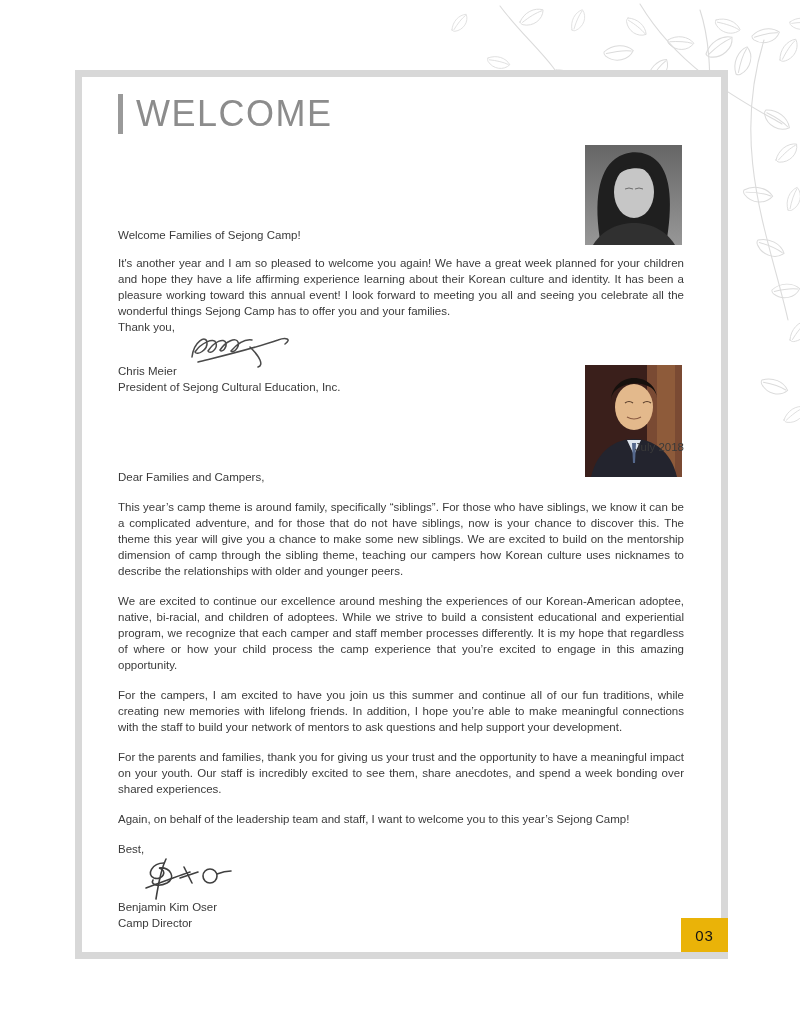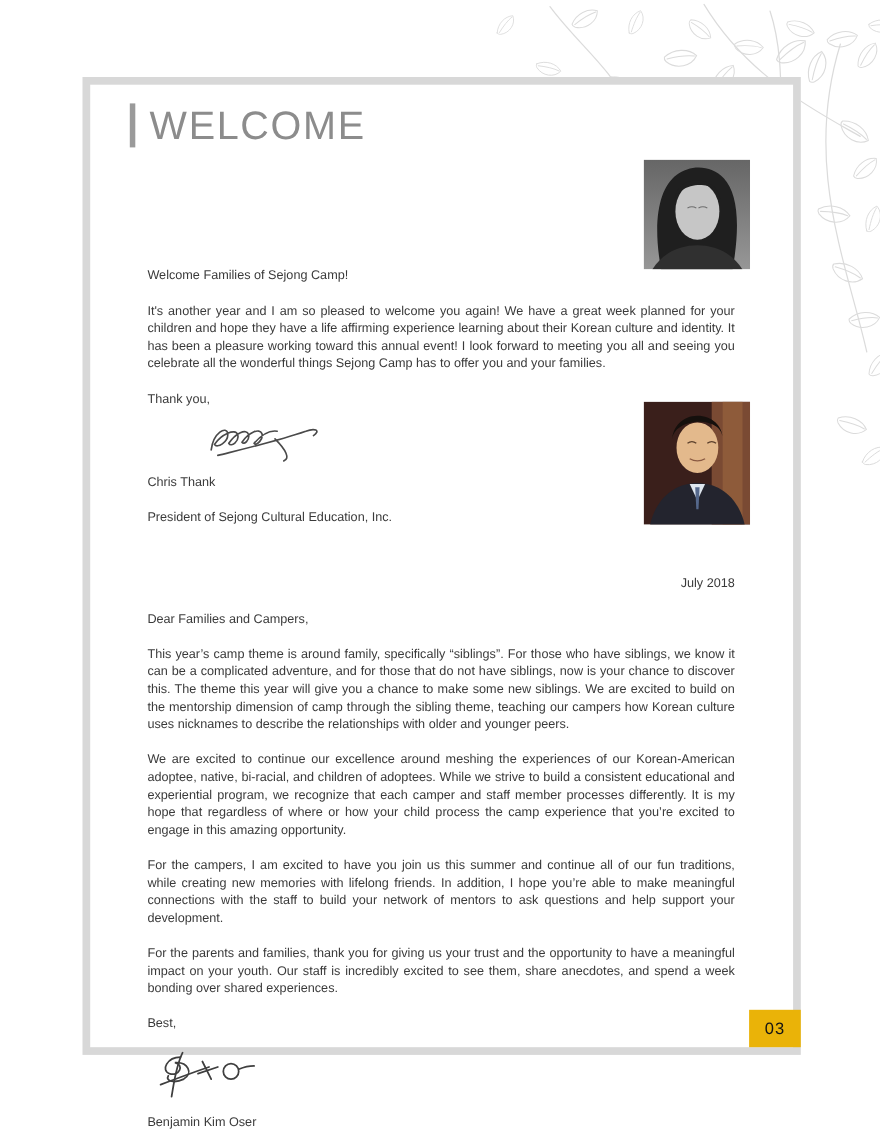--- a/index.html
+++ b/index.html
@@ -59,21 +59,21 @@
   .photo-2 { left: 503px; top: 288px; width: 97px; height: 112px; }
   .content {
     position: absolute;
     left: 36px;
     top: 150px;
     width: 566px;
     font-size: 11.5px;
     line-height: 16px;
     color: #3a3a3a;
   }
-  .content p { margin: 16px; }
+  .content p { margin: 0; }
   .just { text-align: justify; }
   .greeting-1 { margin-bottom: 12px !important; }
   .sig-1 { display: block; margin: -8px 0 -6px 62px; }
   .sig-2 { display: block; margin: -2px 0 -4px 14px; }
   .date-line { margin-top: 44px !important; text-align: right; }
   .greeting-2 { margin-top: 14px !important; }
   .para { margin-top: 14px !important; }
   .closing-2 { margin-top: 14px !important; }
   .page-number {
     position: absolute;
@@ -184,30 +184,31 @@
       <p>Thank you,</p>
 
       <svg class="sig-1" width="130" height="42" viewBox="0 0 130 42">
         <g stroke="#4a4a4a" fill="none" stroke-width="1.5" stroke-linecap="round">
           <path d="M12,30 C14,14 26,8 27,15 C28,23 17,29 15,25 C21,16 34,10 36,16 C38,22 30,28 28,24 C34,15 44,10 46,16 C47,21 42,26 40,23 C46,14 56,10 58,15 C60,20 53,27 51,24 C58,16 66,12 72,13"></path>
           <path d="M18,35 C42,29 72,22 98,13 C106,10 112,12 105,17"></path>
           <path d="M70,20 C80,30 84,38 78,40"></path>
         </g>
       </svg>
 
-      <p>Chris Thank</p>
+      <p>Chris Meier</p>
       <p>President of Sejong Cultural Education, Inc.</p>
 
       <p class="date-line">July 2018</p>
       <p class="greeting-2">Dear Families and Campers,</p>
 
       <p class="para just">This year’s camp theme is around family, specifically “siblings”. For those who have siblings, we know it can be a complicated adventure, and for those that do not have siblings, now is your chance to discover this. The theme this year will give you a chance to make some new siblings. We are excited to build on the mentorship dimension of camp through the sibling theme, teaching our campers how Korean culture uses nicknames to describe the relationships with older and younger peers.</p>
       <p class="para just">We are excited to continue our excellence around meshing the experiences of our Korean-American adoptee, native, bi-racial, and children of adoptees. While we strive to build a consistent educational and experiential program, we recognize that each camper and staff member processes differently. It is my hope that regardless of where or how your child process the camp experience that you’re excited to engage in this amazing opportunity.</p>
       <p class="para just">For the campers, I am excited to have you join us this summer and continue all of our fun traditions, while creating new memories with lifelong friends. In addition, I hope you’re able to make meaningful connections with the staff to build your network of mentors to ask questions and help support your development.</p>
       <p class="para just">For the parents and families, thank you for giving us your trust and the opportunity to have a meaningful impact on your youth. Our staff is incredibly excited to see them, share anecdotes, and spend a week bonding over shared experiences.</p>
+      <p class="para just">Again, on behalf of the leadership team and staff, I want to welcome you to this year’s Sejong Camp!</p>
 
       <p class="closing-2">Best,</p>
 
       <svg class="sig-2" width="110" height="48" viewBox="0 0 110 48">
         <g stroke="#3f3f3f" fill="none" stroke-width="1.6" stroke-linecap="round">
           <path d="M34,4 C28,16 26,32 24,44"></path>
           <path d="M32,8 C20,8 14,20 22,23 C31,26 36,15 27,13 C39,12 44,23 35,28 C27,32 18,30 21,25"></path>
           <path d="M14,33 C30,27 46,21 58,17"></path>
           <path d="M52,12 L60,28 M48,23 L66,17"></path>
           <circle cx="78" cy="21" r="7"></circle>

